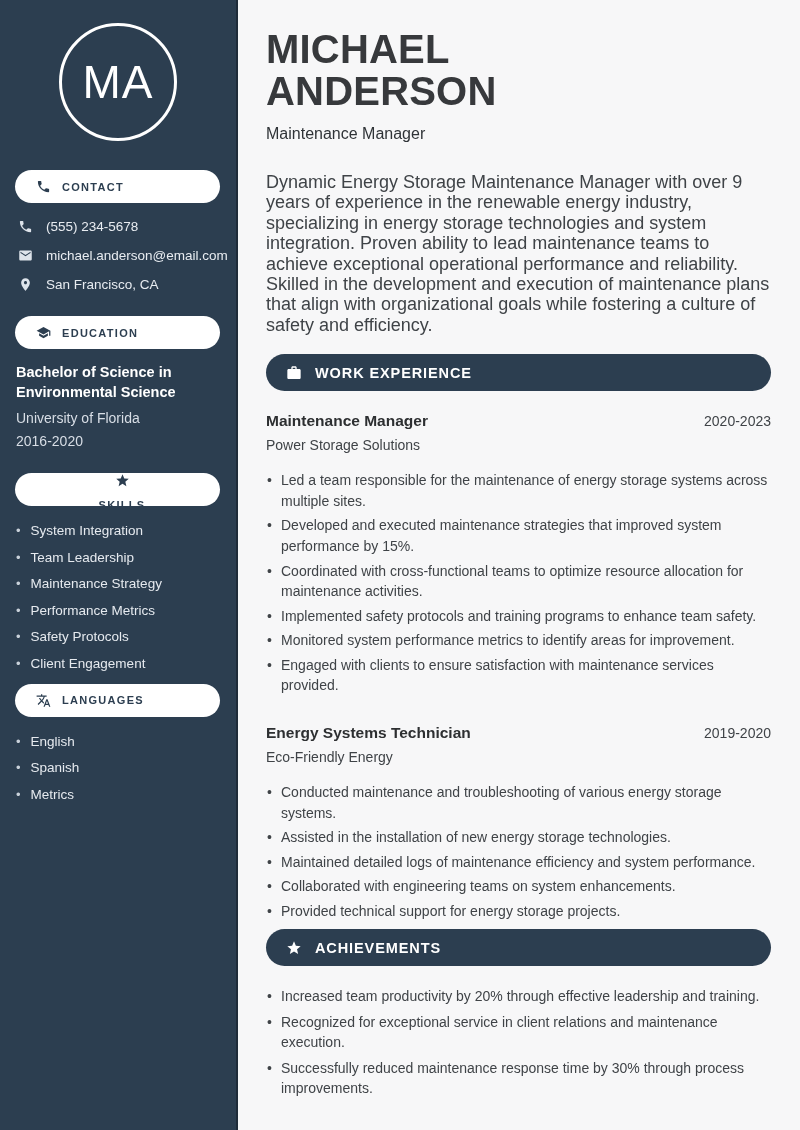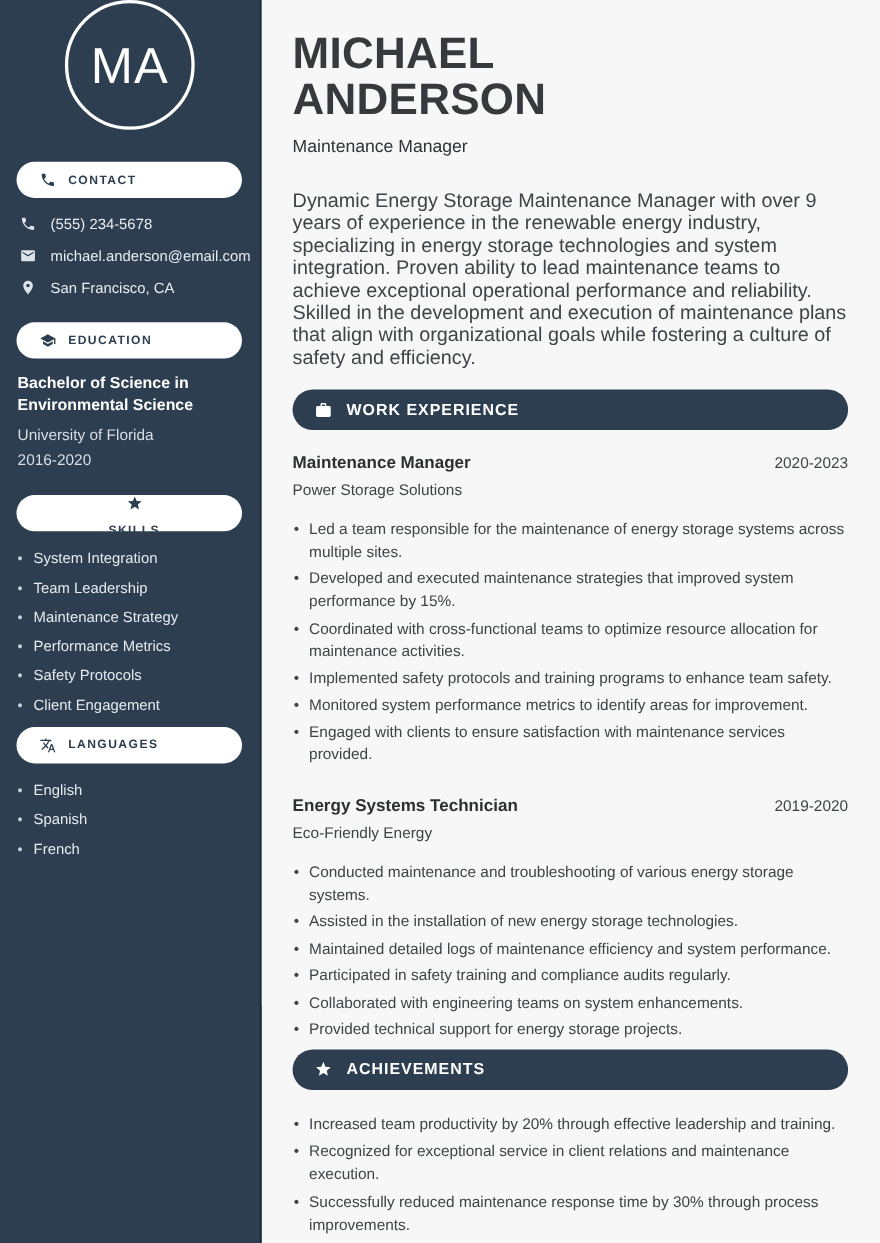--- a/index.html
+++ b/index.html
@@ -9,20 +9,21 @@
     display:flex;
     background:#F7F7F8;
     overflow:hidden;
   }
   
   .sidebar {
     width:238px; flex:0 0 238px;
     background:#2C3E50;
     border-right:2px solid rgba(0,0,0,0.28);
     color:#E8ECF1;
+    padding-top:23px;
     height:1130px;
   }
   .avatar {
     width:118px; height:118px;
     border:3px solid #FFFFFF;
     border-radius:50%;
     margin:0 auto;
     display:flex; align-items:center; justify-content:center;
     color:#FFFFFF;
     font-size:46px; font-weight:400; letter-spacing:1px;
@@ -170,21 +171,21 @@
 
   <div class="side-pill lang-pill">
     <svg viewBox="0 0 24 24" fill="currentColor">
         <path d="M12.87 15.07l-2.54-2.51.03-.03c1.74-1.94 2.98-4.17 3.71-6.53H17V4h-7V2H8v2H1v1.99h11.17C11.5 7.92 10.44 9.75 9 11.35 8.07 10.32 7.3 9.19 6.69 8h-2c.73 1.63 1.73 3.17 2.98 4.56l-5.09 5.02L4 19l5-5 3.11 3.11.76-2.04zM18.5 10h-2L12 22h2l1.12-3h4.75L21 22h2l-4.5-12zm-2.62 7l1.62-4.33L19.12 17h-3.24z"></path>
       </svg>
     <span>LANGUAGES</span>
   </div>
   <ul class="side-list">
     <li>English</li>
     <li>Spanish</li>
-    <li>French</li>
+    <li>Metrics</li>
   </ul>
 
 </aside>
 
 <main class="main">
 
   <h1 class="name">
     <div>MICHAEL</div>
     <div>ANDERSON</div>
   </h1>
@@ -218,21 +219,20 @@
   <section class="job job2">
     <div class="job-head">
       <span class="job-name">Energy Systems Technician</span>
       <span class="job-dates">2019-2020</span>
     </div>
     <div class="job-company">Eco-Friendly Energy</div>
     <ul class="bullets">
       <li>Conducted maintenance and troubleshooting of various energy storage systems.</li>
       <li>Assisted in the installation of new energy storage technologies.</li>
       <li>Maintained detailed logs of maintenance efficiency and system performance.</li>
-      <li>Participated in safety training and compliance audits regularly.</li>
       <li>Collaborated with engineering teams on system enhancements.</li>
       <li>Provided technical support for energy storage projects.</li>
     </ul>
   </section>
 
   <div class="banner ach-banner">
     <svg viewBox="0 0 24 24" fill="currentColor">
         <path d="M12 17.27L18.18 21l-1.64-7.03L22 9.24l-7.19-.61L12 2 9.19 8.63 2 9.24l5.46 4.73L5.82 21z"></path>
       </svg>
     <span>ACHIEVEMENTS</span>

